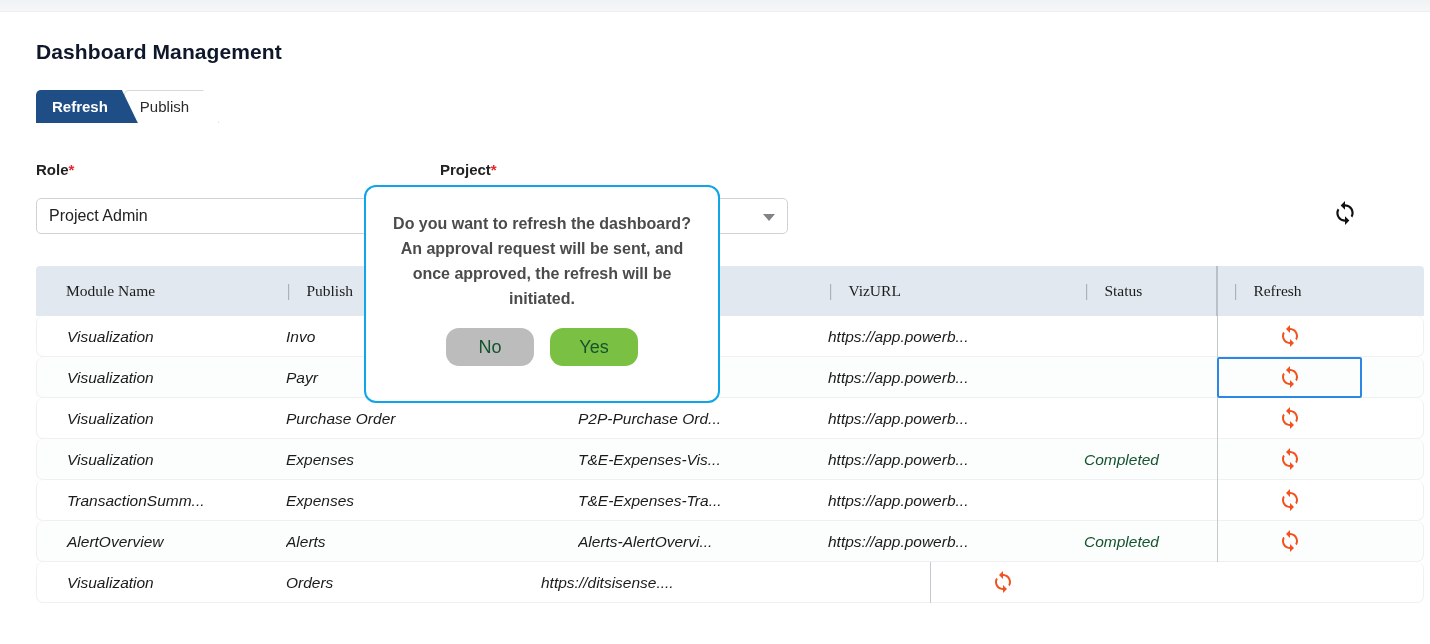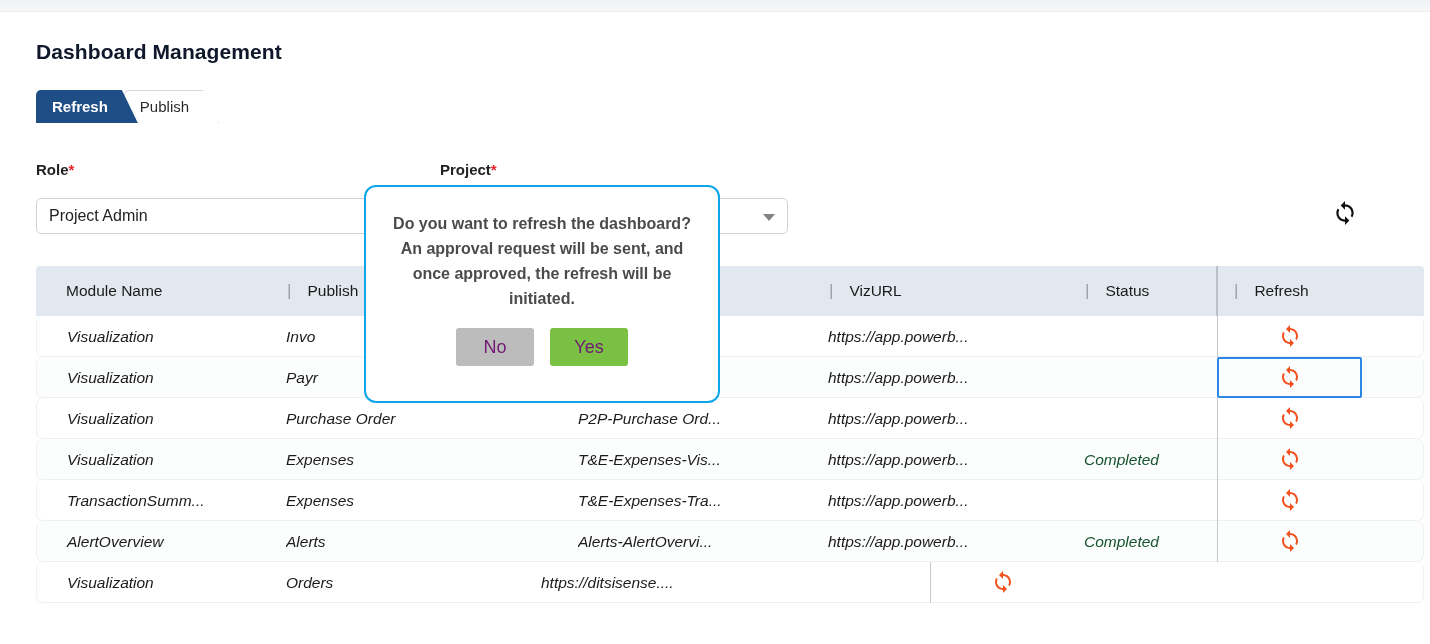--- a/index.html
+++ b/index.html
@@ -145,20 +145,21 @@
     left: 36px; top: 266px;
     width: 1388px; height: 342px;
     overflow: hidden;
   }
   .thead {
     display: flex;
     height: 50px;
     background: #e2e8ef;
     border-radius: 4px 4px 0 0;
     align-items: flex-end;
+    font-family: Liberation Serif, serif;
   }
   .th {
     font-size: 15.5px; color: #1b1b1b;
     display: flex; align-items: center;
     height: 50px;
     position: relative;
   }
   .th .sep {
     color: #9aa0a6;
     font-size: 17px;
@@ -240,23 +241,23 @@
     font-weight: bold;
     color: #4b4b4b;
     line-height: 25px;
   }
   .popover-actions {
     display: flex;
     gap: 16px;
     margin-top: 17px;
   }
   .pop-btn {
-    width: 78px; height: 38px;
-    border: none; border-radius: 3px;
-    font-size: 18px; color: #701a75;
+    width: 88px; height: 38px;
+    border: none; border-radius: 13px;
+    font-size: 18px; color: #14532d;
     cursor: pointer;
     font-family: "Liberation Sans", sans-serif;
   }
   .pop-btn.no  { background: #bcbcbc; }
   .pop-btn.yes { background: #7ac143; }
 </style>
 </head>
 <body>
 
 <div id="page">

